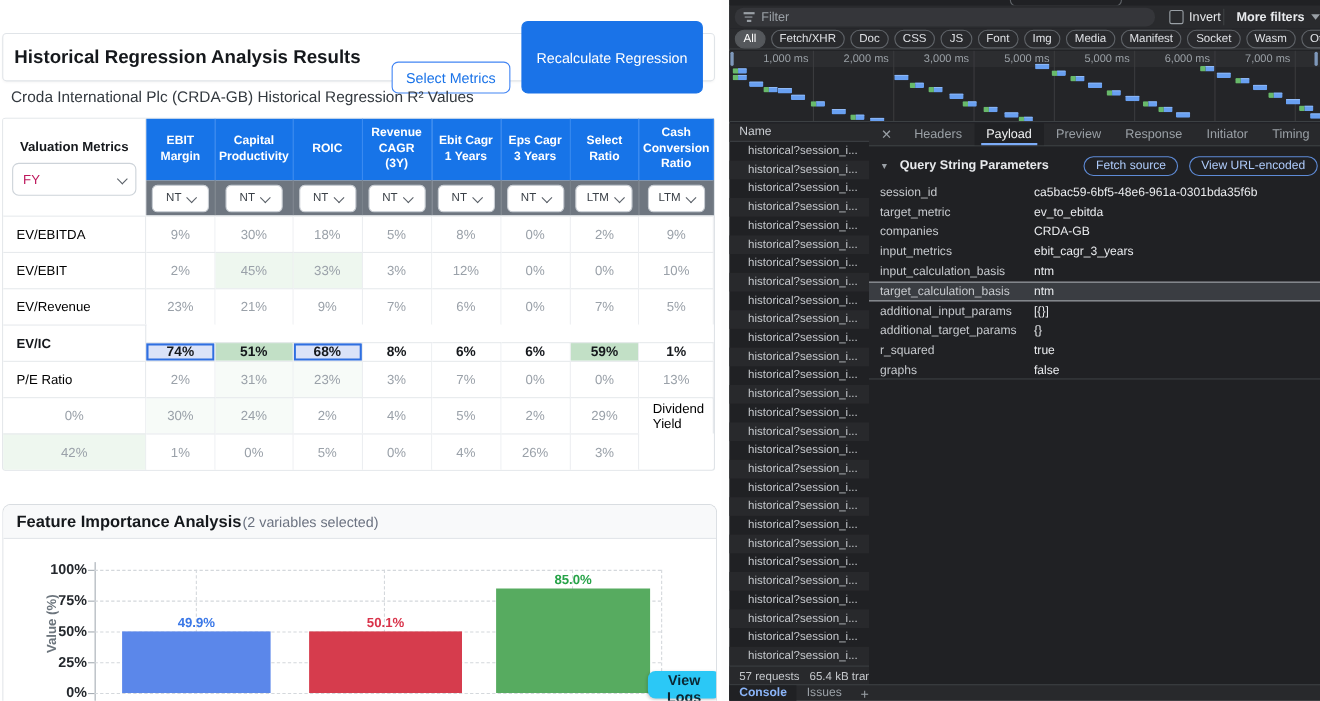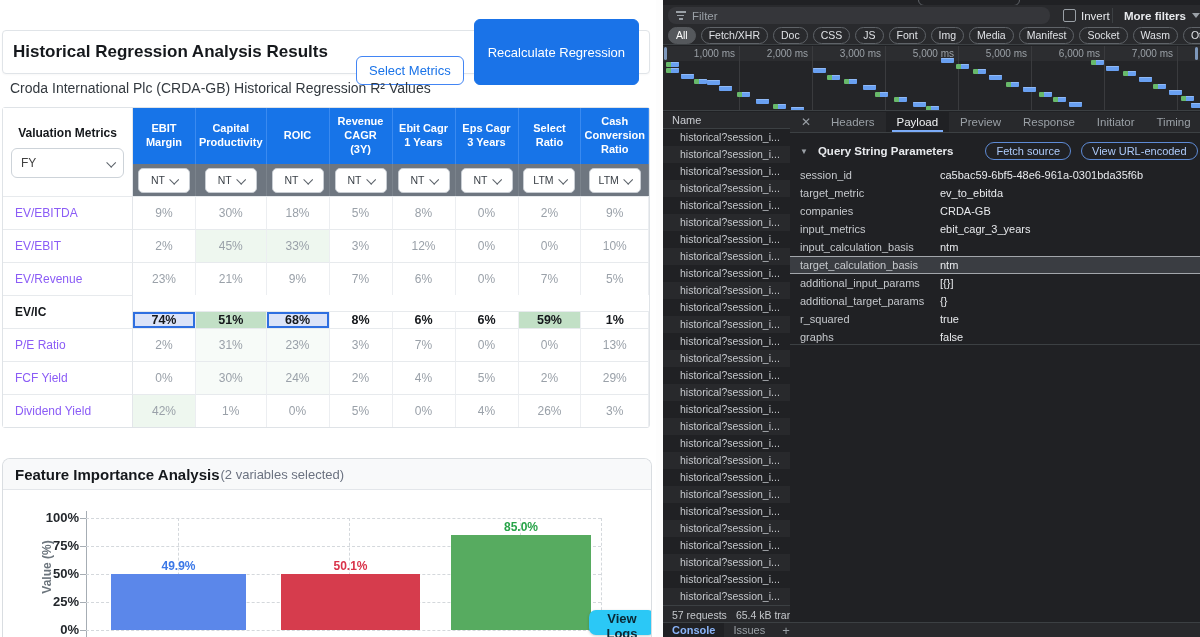--- a/index.html
+++ b/index.html
@@ -25,27 +25,27 @@
     border:1px solid #dfe3e7;border-radius:3px;box-sizing:border-box;background:#fff;font-size:12px;}
   .th-blue{background:#1774e8;color:#fff;font-weight:700;font-size:11px;line-height:1.25;
     display:flex;align-items:center;justify-content:center;text-align:center;padding:2px 3px;
     border-right:1px solid #3a8af0;box-sizing:border-box;}
   .th-band{background:#6e7680;display:flex;align-items:center;justify-content:center;
     border-right:1px solid #7b838c;box-sizing:border-box;}
   .corner{grid-row:1/3;background:#fff;border-right:1px solid #e3e6ea;box-sizing:border-box;
     display:flex;flex-direction:column;justify-content:center;gap:8px;padding:0 8px;}
   .corner-label{font-size:12px;font-weight:700;color:#15181c;text-align:center;}
   .mini-select{background:#fff;border:1px solid #cdd3d9;border-radius:6px;height:28px;display:flex;
-    align-items:center;justify-content:space-between;padding:0 9px;font-size:12px;color:#404040;cursor:pointer;}
+    align-items:center;justify-content:space-between;padding:0 9px;font-size:12px;color:#be185d;cursor:pointer;}
   .dd-pill{background:#fff;border:1px solid #c8cdd3;border-radius:5px;width:50px;height:23px;
     display:flex;align-items:center;justify-content:center;gap:5px;font-size:10.5px;color:#3a4047;
     cursor:pointer;overflow:hidden;white-space:nowrap;}
   .chev{width:6px;height:6px;border-right:1.6px solid #5a6068;border-bottom:1.6px solid #5a6068;
     transform:rotate(45deg) translateY(-1px);flex:none;}
-  .row-label{display:flex;align-items:center;padding-left:12px;color:#8b5cf6;font-size:12px;
+  .row-label{display:flex;align-items:center;padding-left:12px;color:#000000;font-size:12px;
     border-top:1px solid #e7eaed;border-right:1px solid #e3e6ea;box-sizing:border-box;background:#fff;}
   .row-label.bold{color:#15181c;font-weight:700;}
   .cell{display:flex;align-items:center;justify-content:center;color:#9aa1a9;font-size:12px;
     border-top:1px solid #e7eaed;border-right:1px solid #eceef1;box-sizing:border-box;background:#fff;}
   .cell.bold{color:#15181c;font-weight:700;font-size:12.5px;margin-top:16px;}
   .cell.faint{background:#eef7ef;}
   .cell.faint2{background:#f7fbf8;}
   .cell.green{background:#c2e0c6;}
   .cell.blue{background:#dbe3f8;box-shadow:inset 0 0 0 2px #2f6fe0;}
 
@@ -262,21 +262,20 @@
       <div class="cell bold">1%</div>
       <div class="row-label">P/E Ratio</div>
       <div class="cell">2%</div>
       <div class="cell faint2">31%</div>
       <div class="cell faint2">23%</div>
       <div class="cell">3%</div>
       <div class="cell">7%</div>
       <div class="cell">0%</div>
       <div class="cell">0%</div>
       <div class="cell">13%</div>
-      <div class="row-label">FCF Yield</div>
       <div class="cell">0%</div>
       <div class="cell faint2">30%</div>
       <div class="cell faint2">24%</div>
       <div class="cell">2%</div>
       <div class="cell">4%</div>
       <div class="cell">5%</div>
       <div class="cell">2%</div>
       <div class="cell">29%</div>
       <div class="row-label">Dividend Yield</div>
       <div class="cell faint">42%</div>

